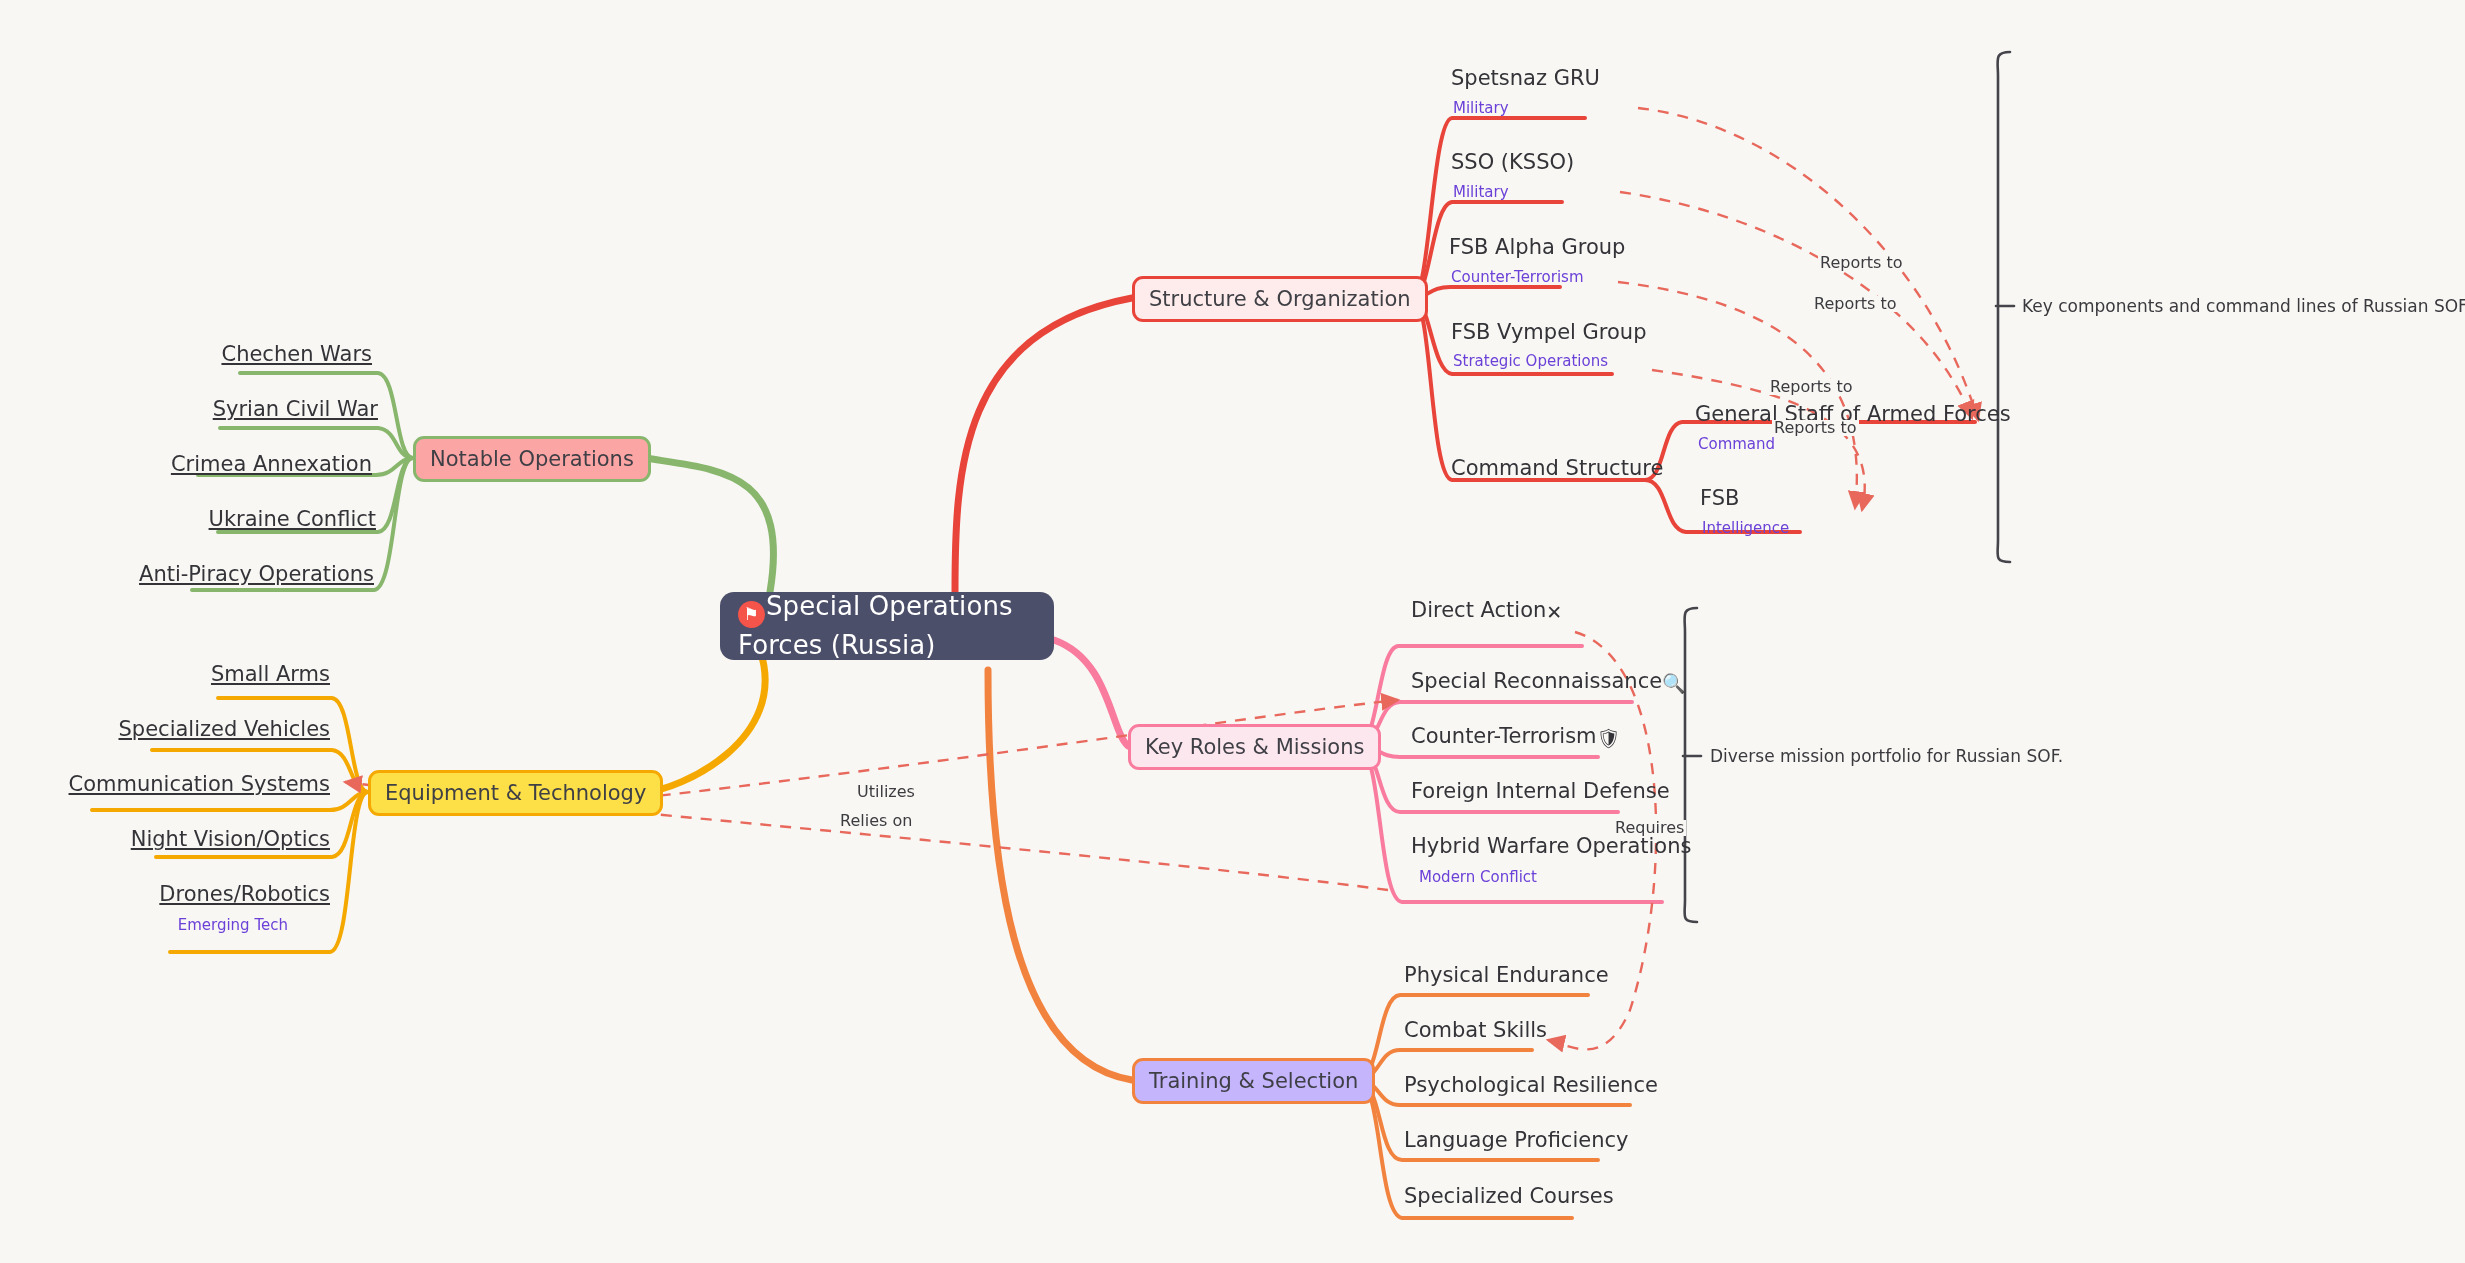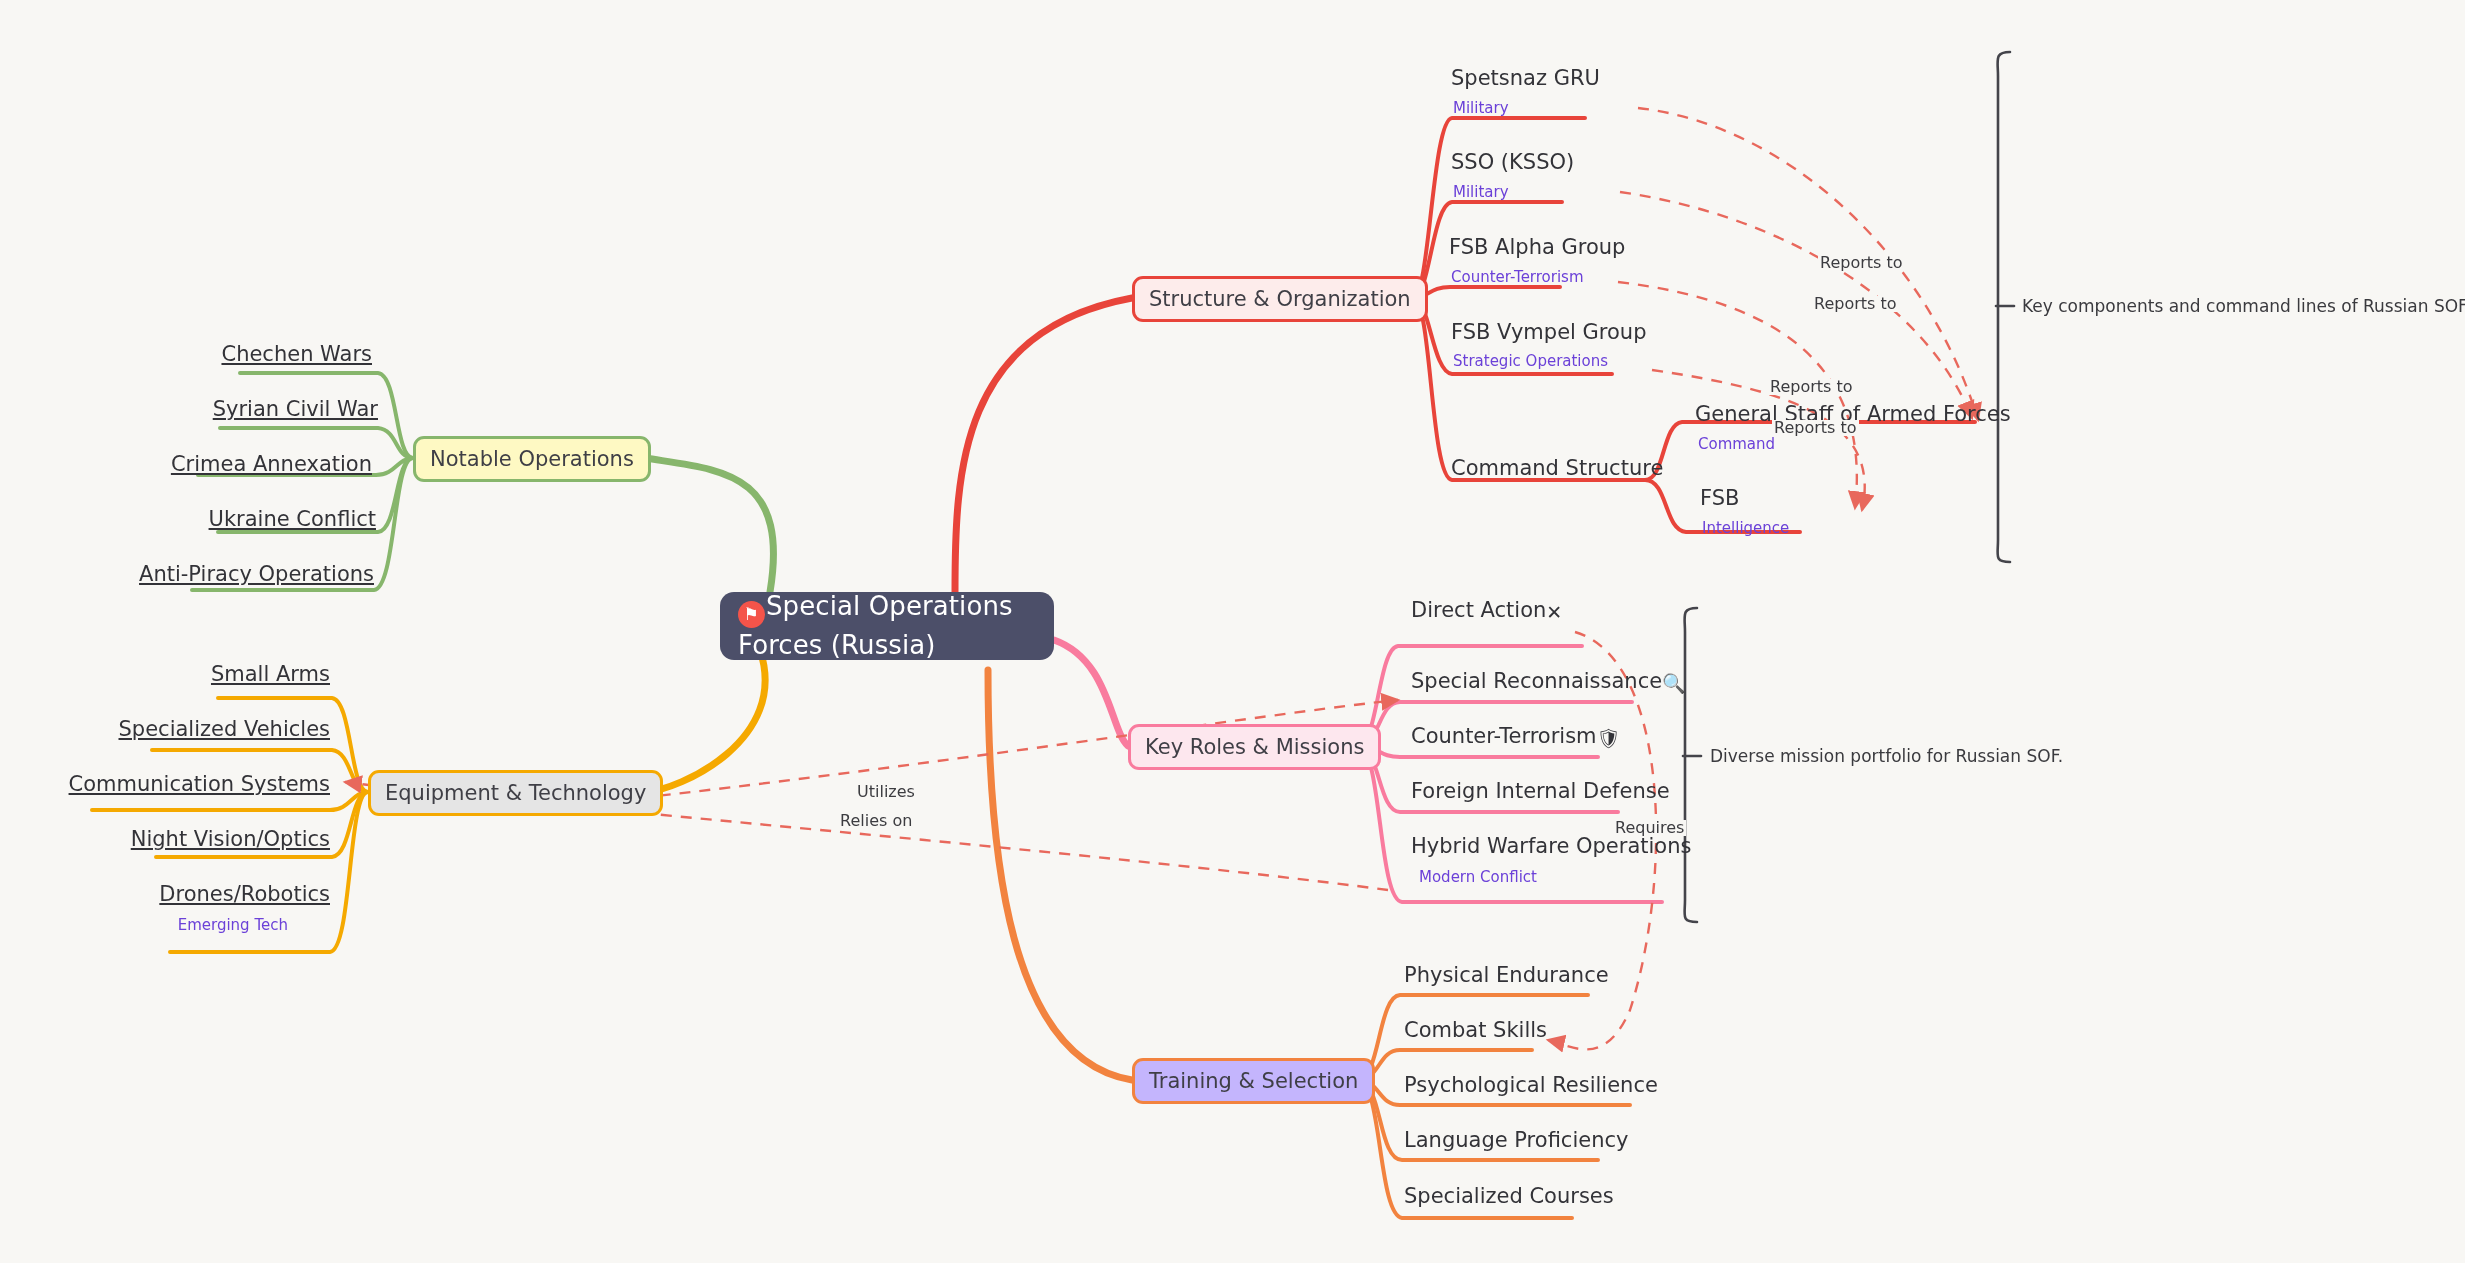--- a/index.html
+++ b/index.html
@@ -64,22 +64,22 @@
     border: 3px solid;
     box-sizing: border-box;
     font-size: 21px;
     color: #3f3f46;
     white-space: nowrap;
     padding: 0 14px;
   }
   .b-struct { border-color: #e8443a; background: #fdeceb; }
   .b-roles  { border-color: #f97b9e; background: #fde7ee; }
   .b-train  { border-color: #f2833f; background: #c4b5fd; }
-  .b-ops    { border-color: #87b66c; background: #fef9c3; }
-  .b-equip  { border-color: #f5a900; background: #e5e5e5; }
+  .b-ops    { border-color: #87b66c; background: #fca5a5; }
+  .b-equip  { border-color: #f5a900; background: #fde047; }
 
   
   .leaf {
     position: absolute;
     font-size: 21px;
     color: #333338;
     white-space: nowrap;
     line-height: 1;
   }
   .leaf.r { text-align: left; }

